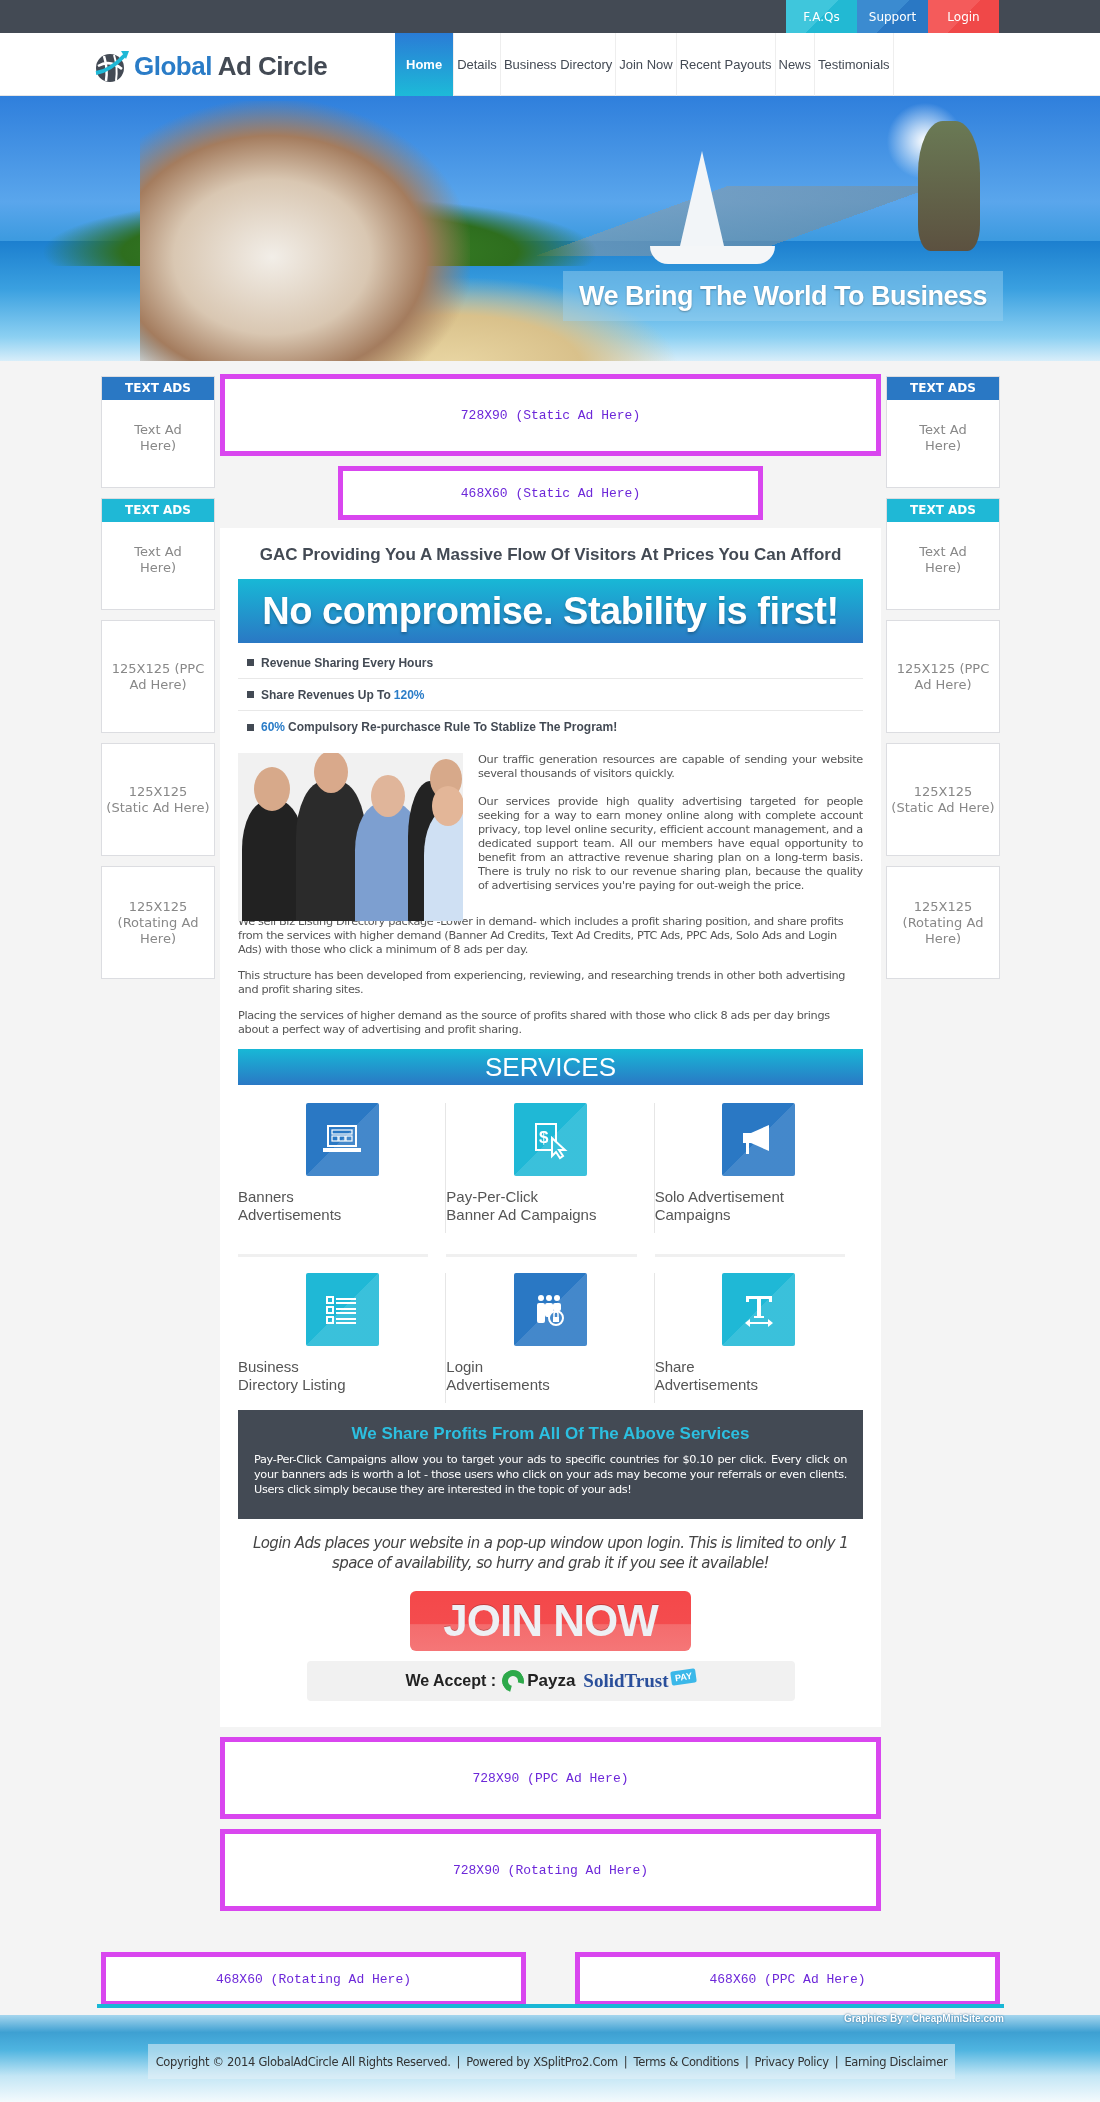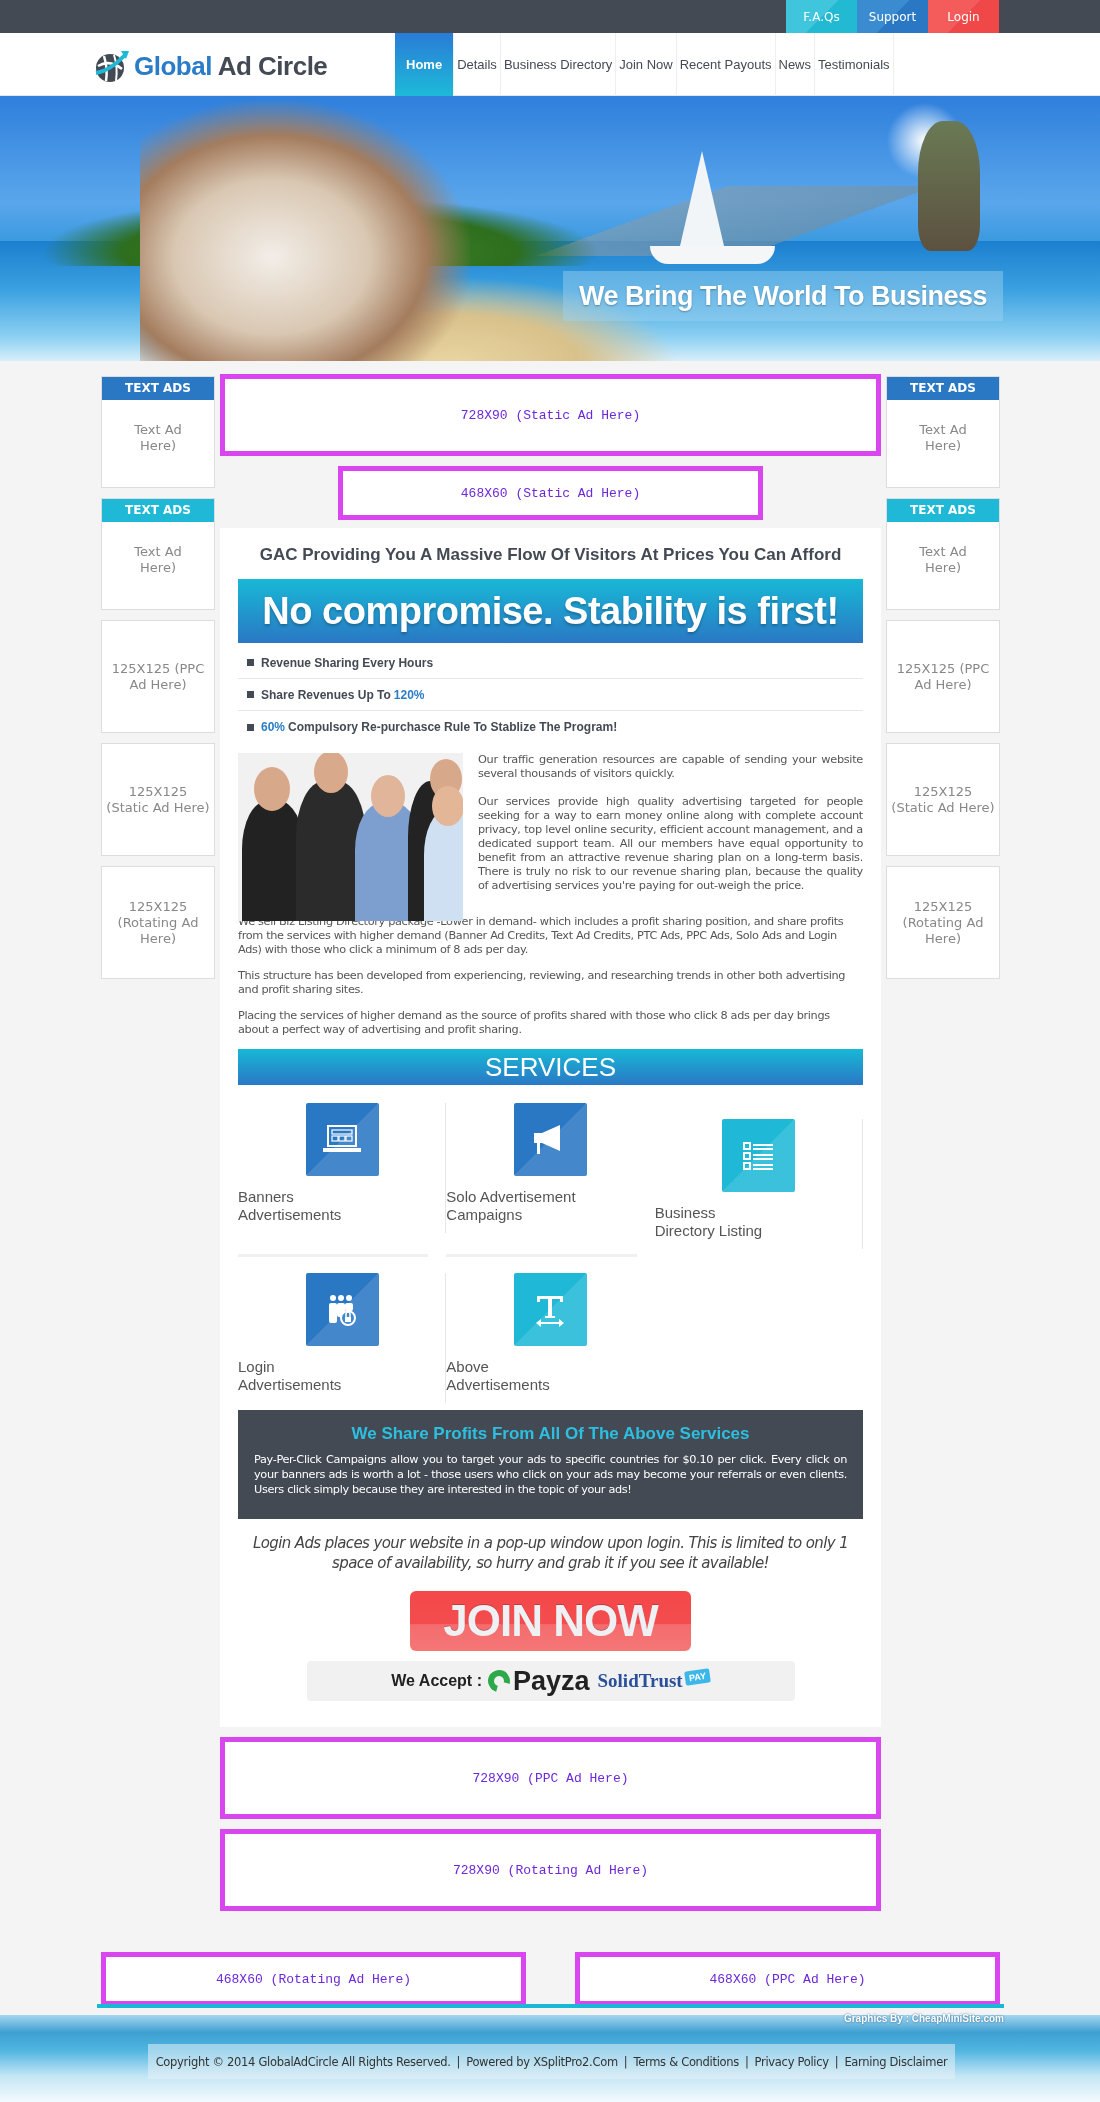--- a/index.html
+++ b/index.html
@@ -78,21 +78,21 @@
 .svc.row2{height:137px;margin-top:16px}
 .profit{background:#434a54;padding:14px 16px;height:109px}
 .profit h3{color:#2cbfe0;text-align:center;font-size:17px;font-family:"Liberation Sans Narrow","Liberation Sans",sans-serif}
 .profit p{color:#fff;font-size:11.3px;line-height:15px;margin-top:8px;text-align:justify;font-family:"DejaVu Sans",sans-serif;letter-spacing:-0.35px}
 .login-note{text-align:center;font-style:italic;font-size:15px;line-height:20px;color:#444;margin-top:14px;padding:0 8px;font-family:"DejaVu Sans",sans-serif;letter-spacing:-0.6px}
 .join{display:block;width:281px;height:60px;margin:18px auto 0;background:linear-gradient(#f4484a 0%,#f44c4e 55%,#f46c6d 56%,#f57677 100%);border-radius:6px;color:#eef0f4;font-size:44px;font-weight:bold;text-align:center;line-height:60px;letter-spacing:-1px;cursor:pointer;font-family:"Liberation Sans Narrow","Liberation Sans",sans-serif;text-shadow:0 -1px 0 rgba(0,0,0,.2)}
 .accept{width:488px;height:40px;margin:10px auto 8px;background:#f1f1f1;border-radius:4px;display:flex;align-items:center;justify-content:center}
 .accept .lab{font-weight:bold;font-size:16px;color:#222;margin-right:6px;font-family:"Liberation Sans Narrow","Liberation Sans",sans-serif}
 .payza{display:flex;align-items:center;margin-right:8px}
 .payza .p{width:22px;height:22px;border-radius:50%;border:6px solid #2da94a;border-bottom-color:transparent;transform:rotate(-30deg)}
-.payza .t{font-weight:bold;font-size:27px;color:#222;margin-left:3px}
+.payza .t{font-weight:bold;font-size:17px;color:#222;margin-left:3px}
 .stp{display:flex;align-items:flex-start}
 .stp .t{font-family:"Liberation Serif",serif;font-size:19px;color:#2a4f9b;font-weight:bold}
 .stp .pay{background:#3bb8e9;color:#fff;font-size:9px;font-weight:bold;padding:2px 4px;transform:rotate(-8deg);margin-left:2px;border-radius:2px}
 .ad728b{width:661px;height:82px;margin-top:10px}
 .row468{position:absolute;left:0;width:907px;display:flex;justify-content:space-between;padding:12px 4px}
 .ad468b{width:425px;height:54px}
 .cyan-bar{position:absolute;left:97px;width:907px;height:4px;background:#19b8d6}
 .footer{position:absolute;left:0;top:2015px;width:1100px;height:87px;background:linear-gradient(#a6d6ee 0%,#3ea0d2 20%,#4eb4e0 40%,#c3e6f5 70%,#f4fafd 100%)}
 .graphics{position:absolute;right:96px;top:-2px;color:#fff;font-size:10px;font-weight:bold;text-shadow:0 0 2px #1a5b8a}
 .copy{position:absolute;left:148px;top:29px;width:807px;height:35px;background:rgba(230,240,245,.55);display:flex;align-items:center;justify-content:center;font-size:11.5px;color:#333;font-family:"DejaVu Sans",sans-serif;letter-spacing:-0.3px}
@@ -238,20 +238,30 @@
                 <rect x="6" y="2" width="28" height="20" fill="none" stroke="#fff" stroke-width="2"></rect>
                 <rect x="10" y="6" width="20" height="4" fill="none" stroke="#fff" stroke-width="1.2"></rect>
                 <rect x="10" y="12" width="6" height="5" fill="none" stroke="#fff" stroke-width="1.2"></rect>
                 <rect x="17" y="12" width="6" height="5" fill="none" stroke="#fff" stroke-width="1.2"></rect>
                 <rect x="24" y="12" width="6" height="5" fill="none" stroke="#fff" stroke-width="1.2"></rect>
                 <rect x="1" y="24" width="38" height="4" fill="#fff"></rect>
               </svg>
           </div>
           <div class="lbl"><span>Banners</span><br><span>Advertisements</span></div>
         </div>
+        <div class="svc row1 col2">
+          <div class="ic lt">
+            <svg width="40" height="40" viewBox="0 0 40 40">
+                <rect x="6" y="4" width="20" height="26" fill="none" stroke="#fff" stroke-width="2"></rect>
+                <text x="9" y="23" fill="#fff" font-size="17" font-weight="bold" font-family="Liberation Sans, sans-serif">$</text>
+                <path d="M22 18 L22 36 L26 32 L30 38 L33 36 L29 30 L35 30 Z" fill="#1fb8d6" stroke="#fff" stroke-width="2"></path>
+              </svg>
+          </div>
+          <div class="lbl"><span>Pay-Per-Click</span><br><span>Banner Ad Campaigns</span></div>
+        </div>
         <div class="svc row1">
           <div class="ic dk">
             <svg width="40" height="36" viewBox="0 0 40 36">
                 <rect x="4" y="11" width="8" height="10" fill="#fff"></rect>
                 <polygon points="12,11 30,3 30,29 12,21" fill="#fff"></polygon>
                 <rect x="7" y="21" width="3" height="11" fill="#fff"></rect>
               </svg>
           </div>
           <div class="lbl"><span>Solo Advertisement</span><br><span>Campaigns</span></div>
         </div>
@@ -289,21 +299,21 @@
         </div>
         <div class="svc row2">
           <div class="ic lt">
             <svg width="36" height="36" viewBox="0 0 36 36">
                 <path d="M5 4 H31 V10 H28 V7 H20 V24 H23 V26 H13 V24 H16 V7 H8 V10 H5 Z" fill="#fff"></path>
                 <line x1="6" y1="31" x2="30" y2="31" stroke="#fff" stroke-width="2"></line>
                 <polygon points="4,31 9,27 9,35" fill="#fff"></polygon>
                 <polygon points="32,31 27,27 27,35" fill="#fff"></polygon>
               </svg>
           </div>
-          <div class="lbl"><span>Above</span><br><span>Advertisements</span></div>
+          <div class="lbl"><span>Share</span><br><span>Advertisements</span></div>
         </div>
       </div>
 
       <div class="profit">
         <h3>We Share Profits From All Of The Above Services</h3>
         <p>Pay-Per-Click Campaigns allow you to target your ads to specific countries for $0.10 per click. Every click on your banners ads is worth a lot - those users who click on your ads may become your referrals or even clients. Users click simply because they are interested in the topic of your ads!</p>
       </div>
 
       <p class="login-note">Login Ads places your website in a pop-up window upon login. This is limited to only 1 space of availability, so hurry and grab it if you see it available!</p>
 

